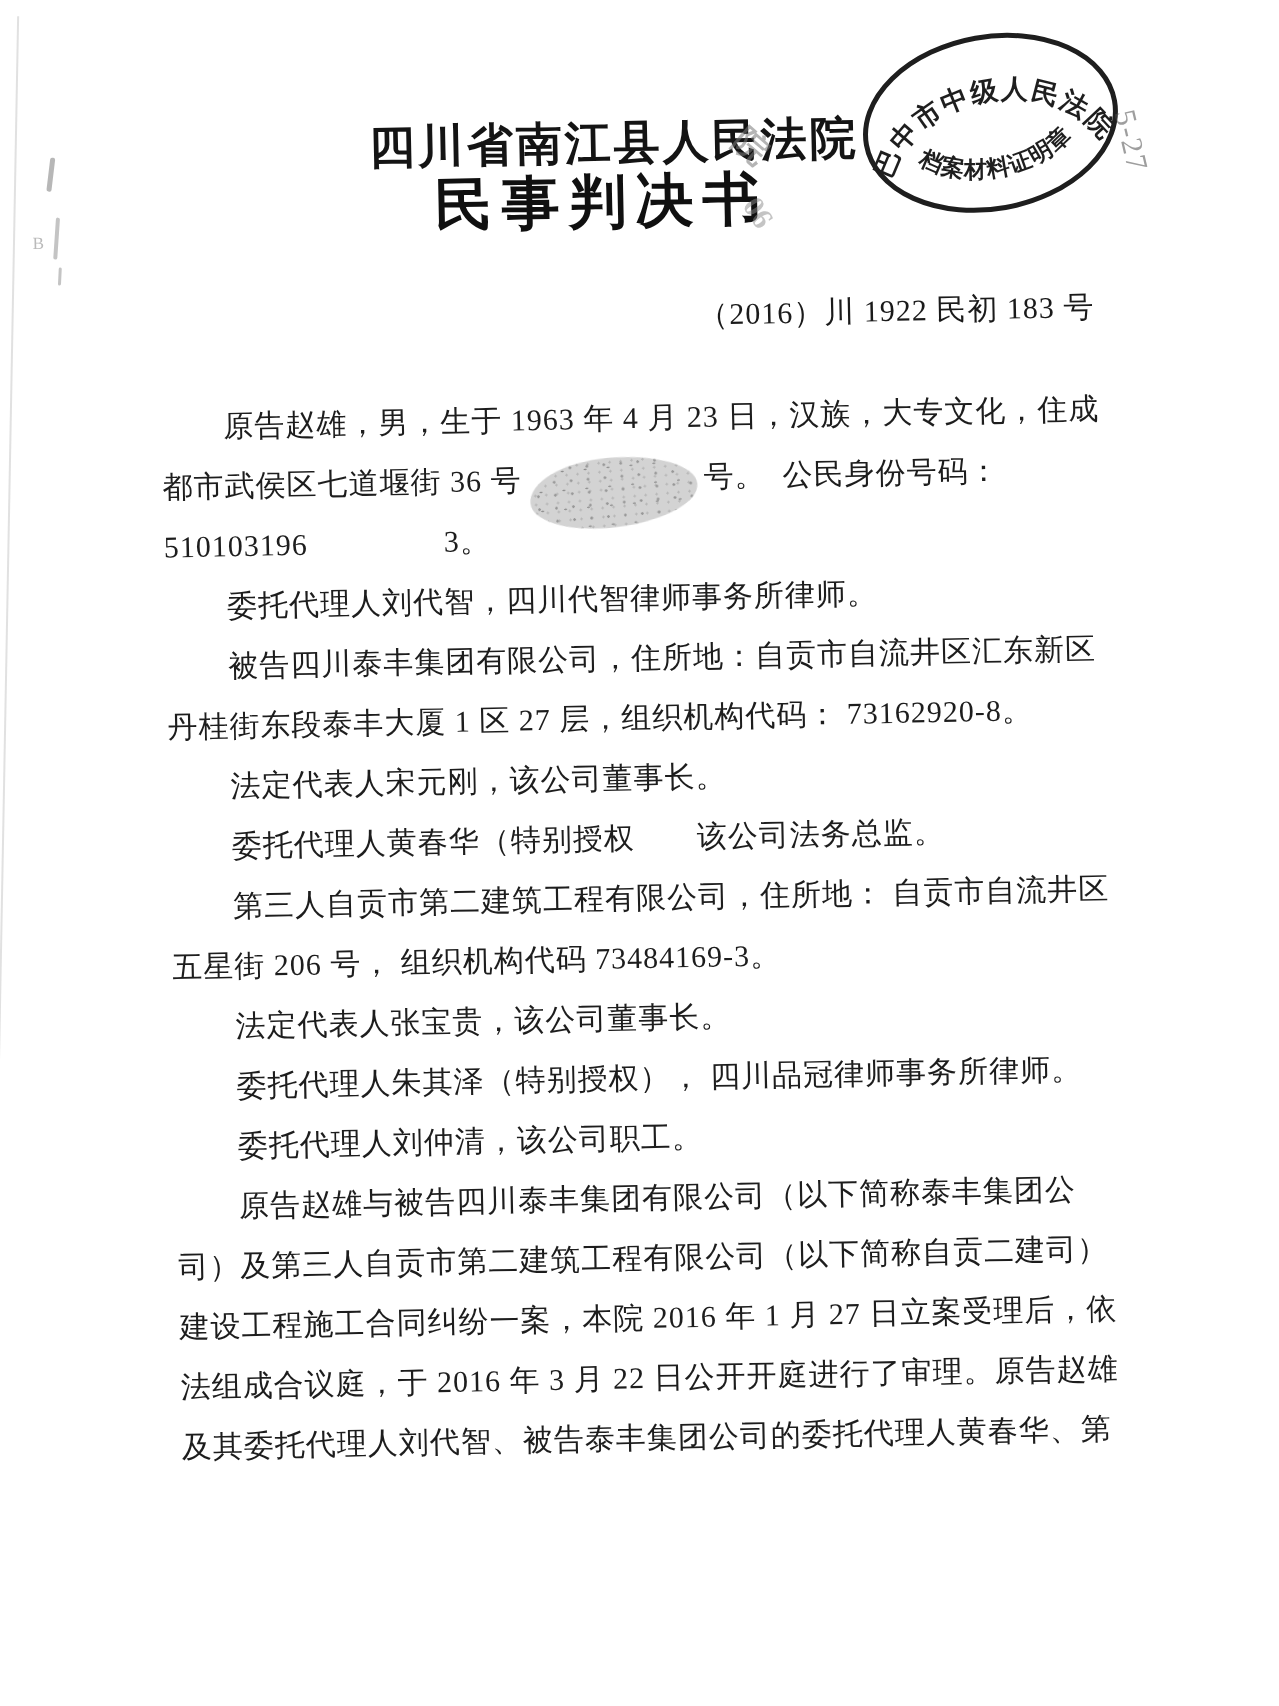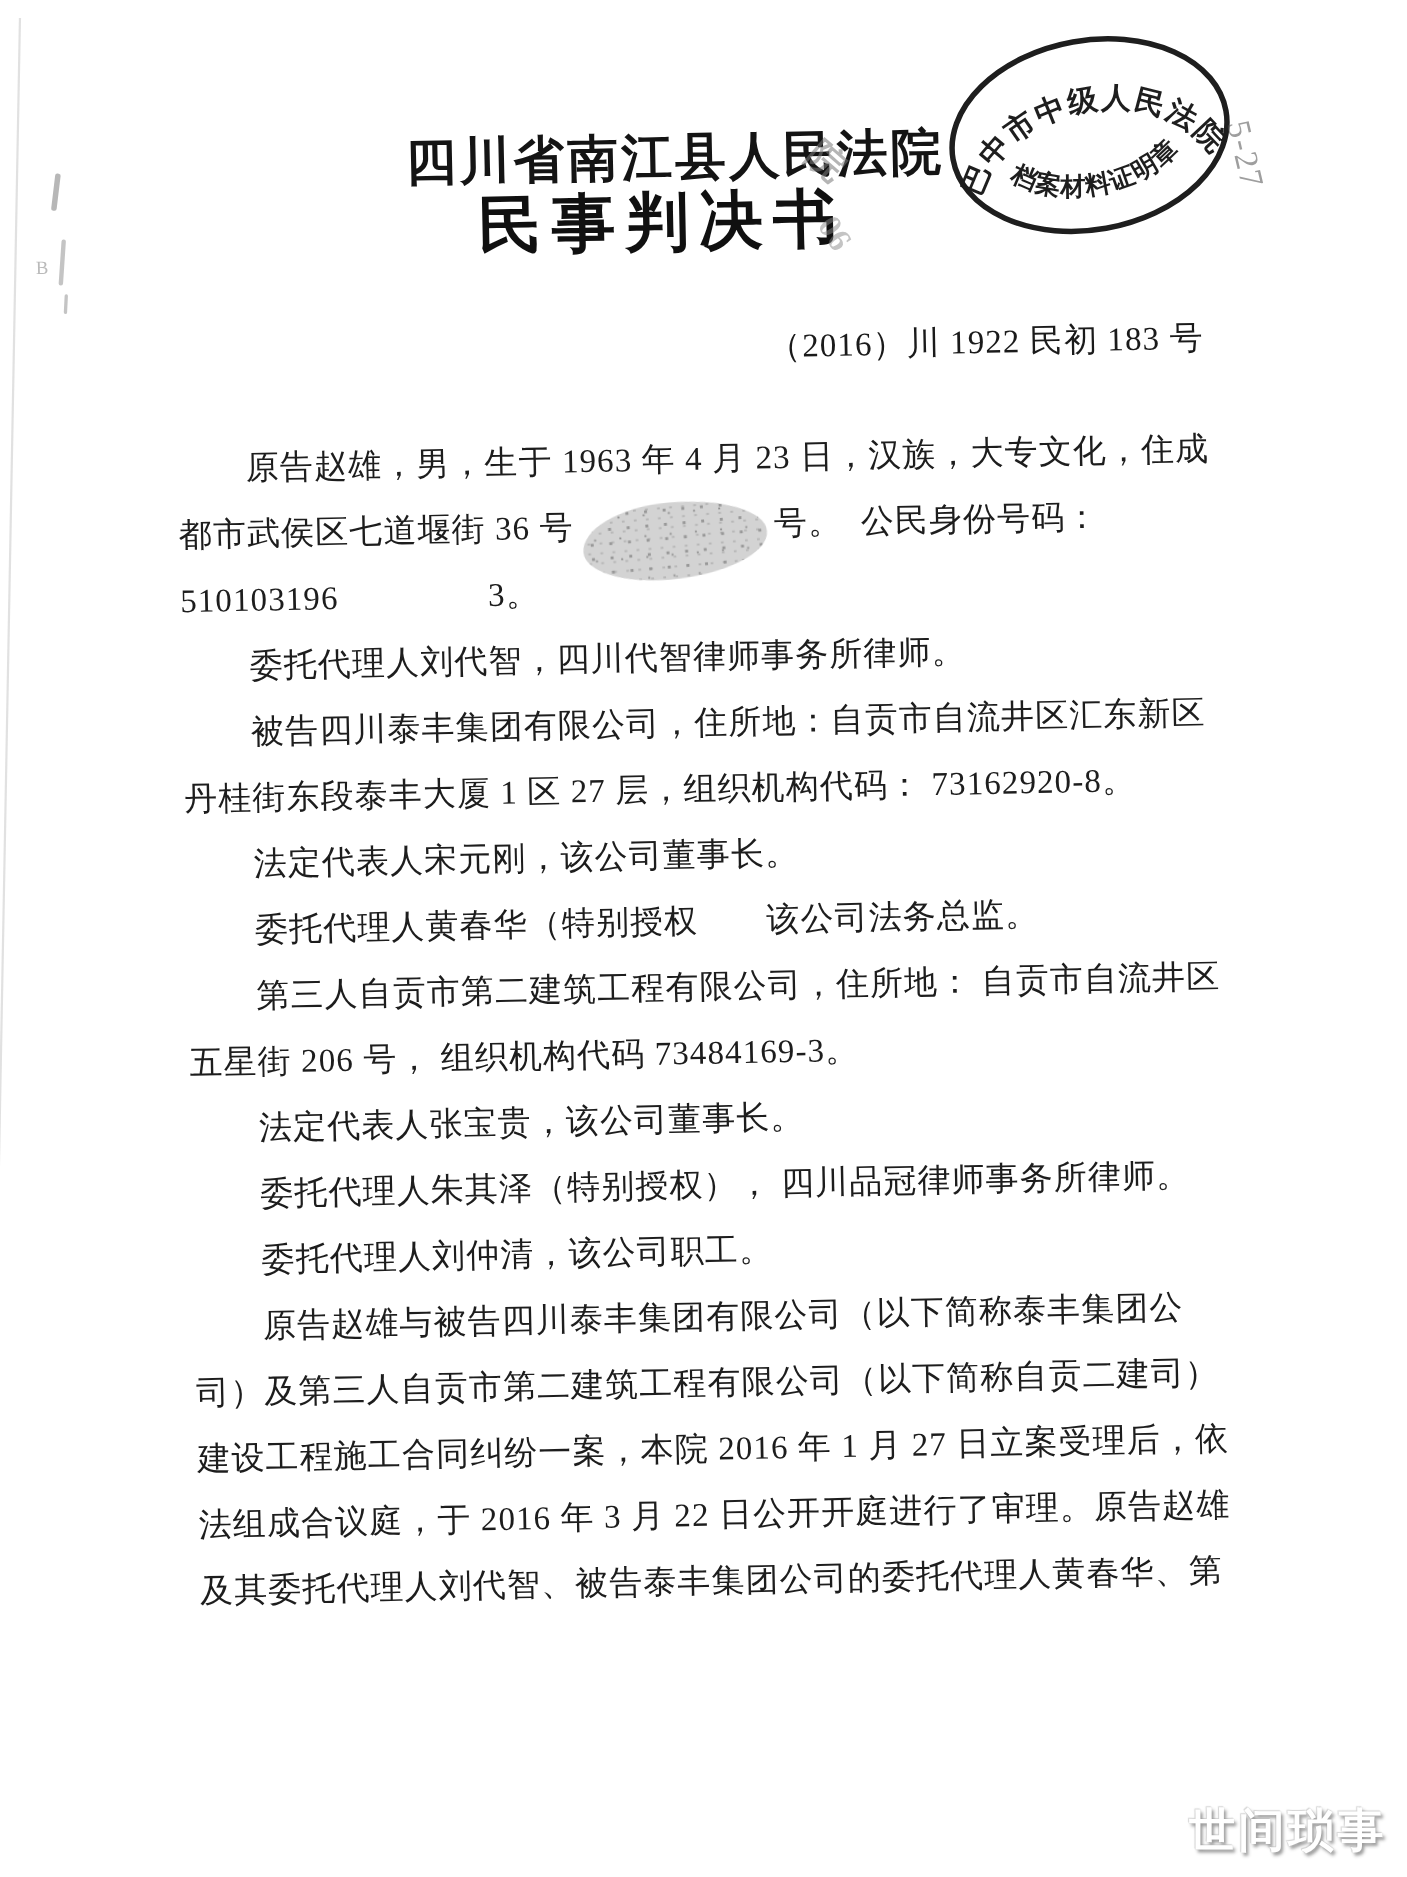--- a/index.html
+++ b/index.html
@@ -113,14 +113,13 @@
       <div class="line">及其委托代理人刘代智、被告泰丰集团公司的委托代理人黄春华、第</div>
     </div>
 
     <div class="scan-line"></div>
     <div class="speck speck-1"></div>
     <div class="speck speck-2"></div>
     <div class="speck speck-3"></div>
     <div class="speck-b">B</div>
   </div>
 
-  <div class="watermark">世间琐事</div>
 </div>
 
 </body></html>

